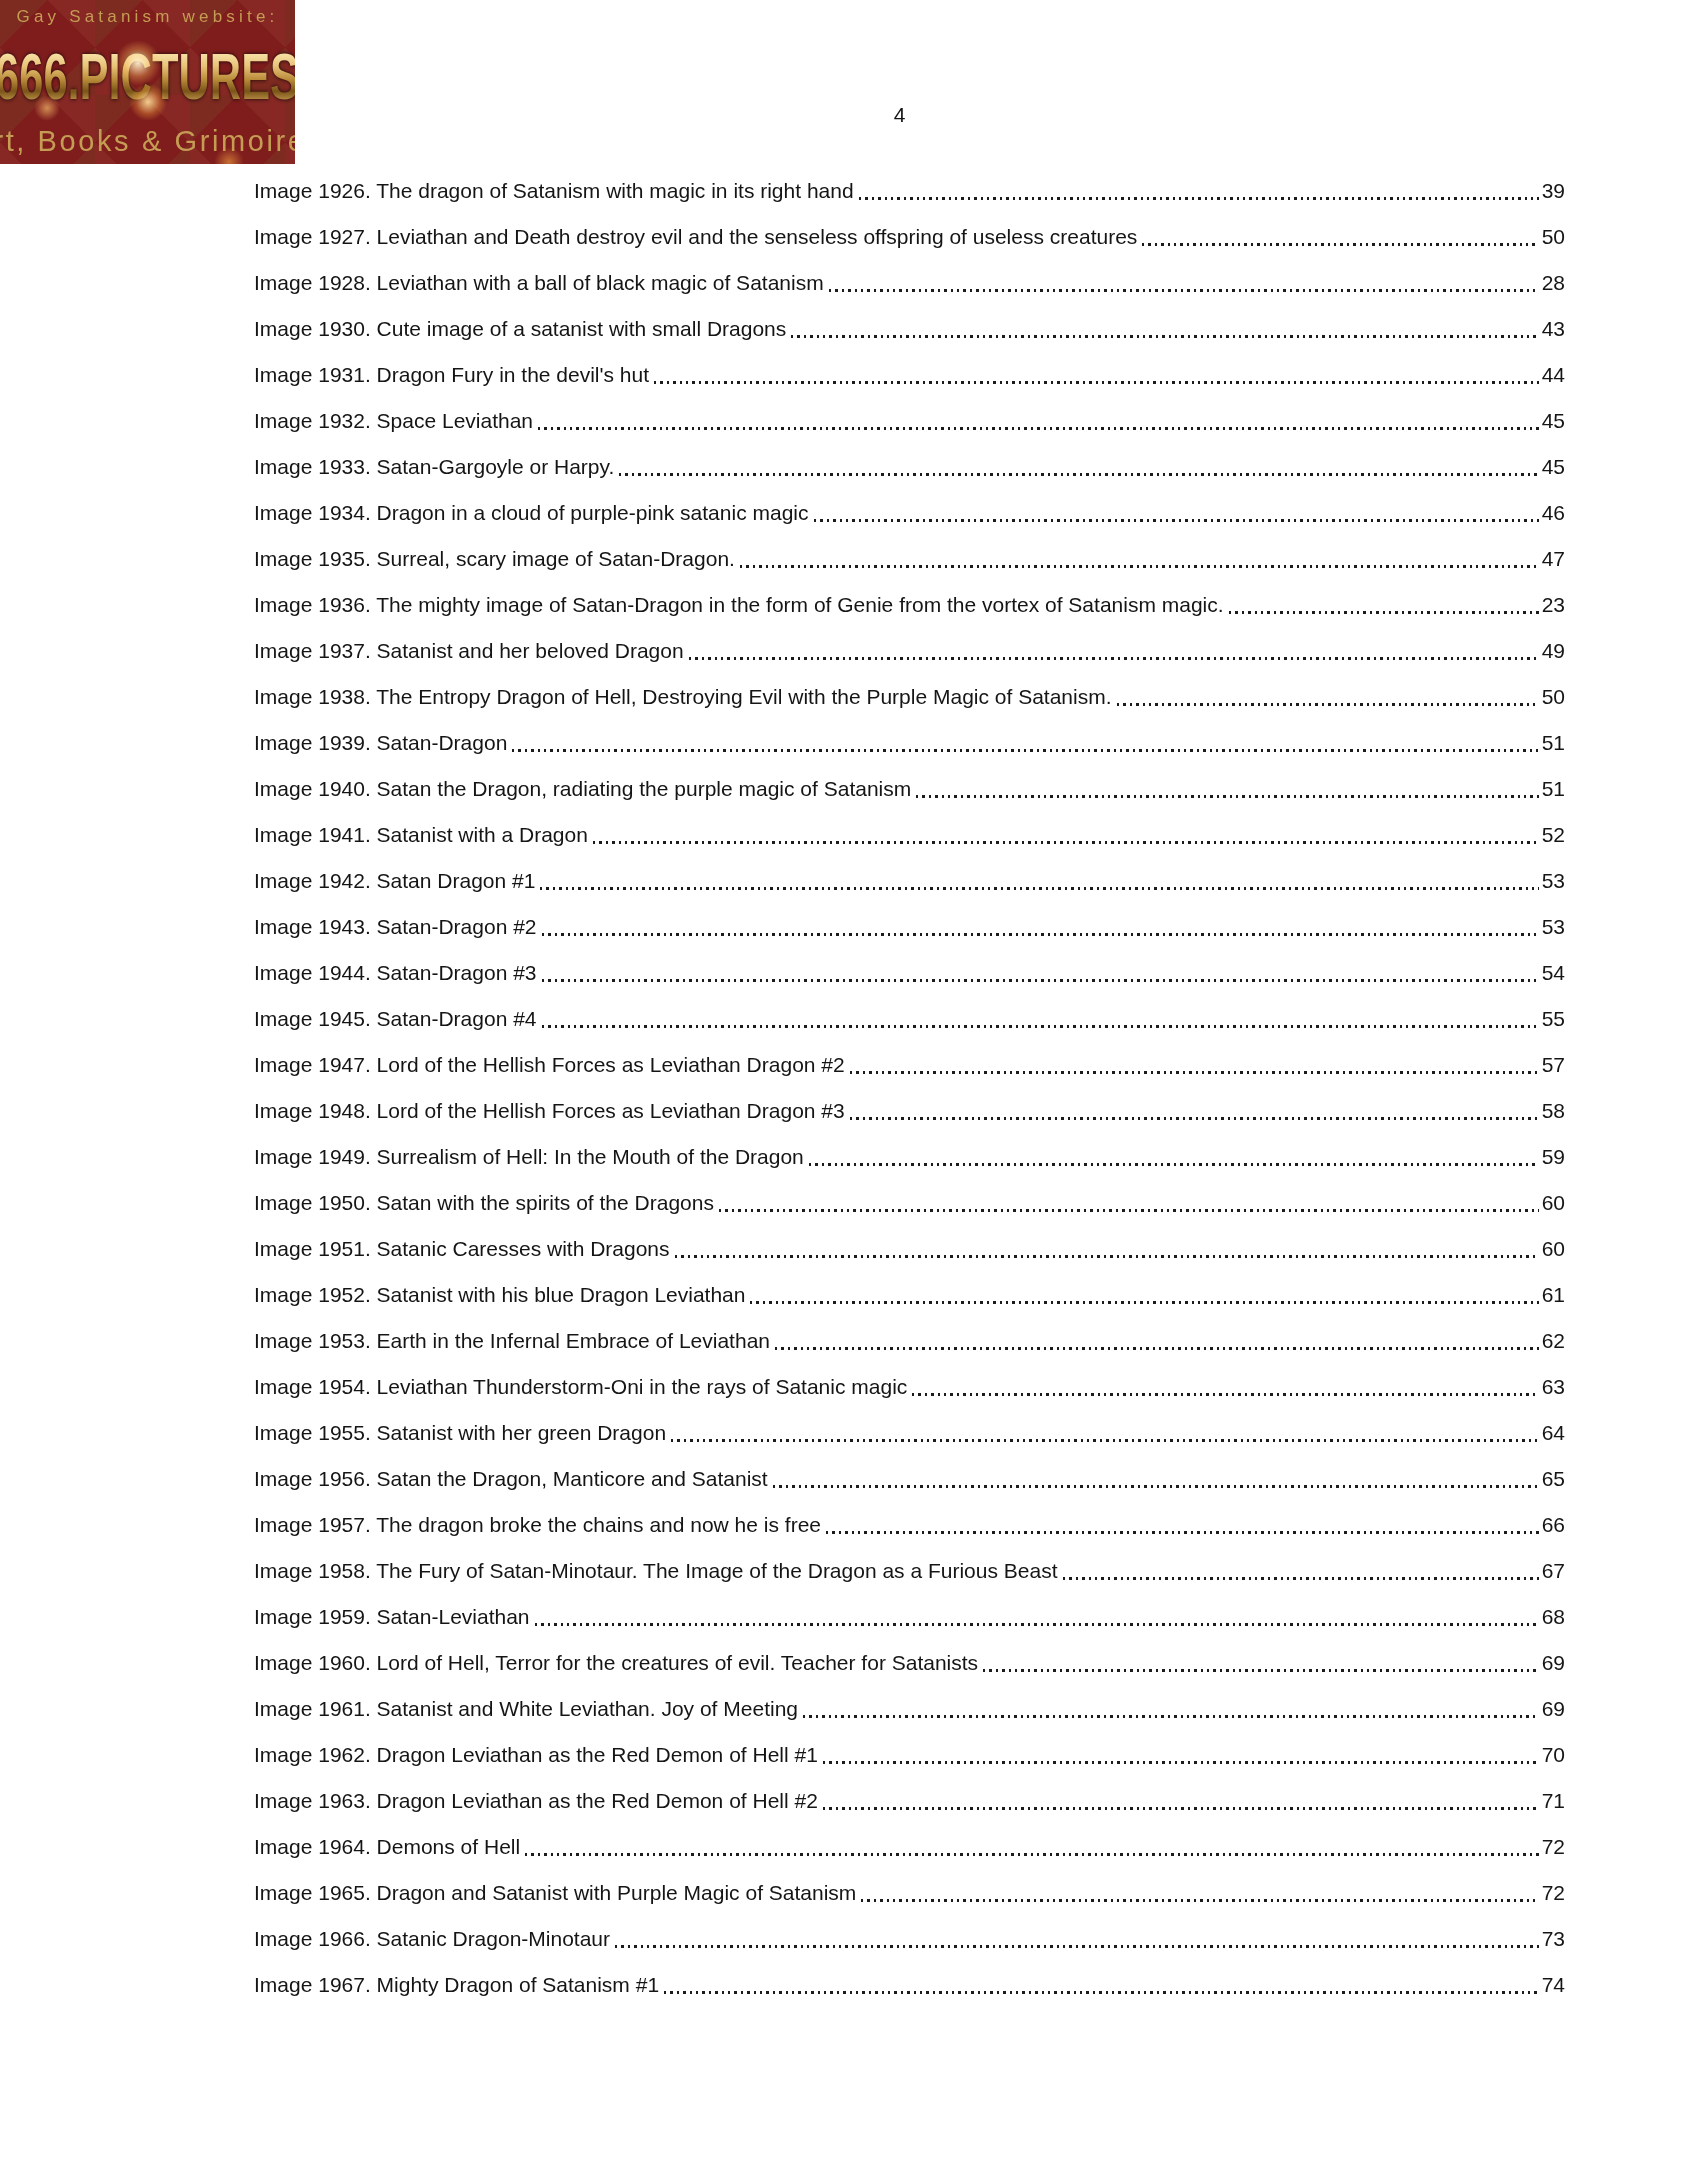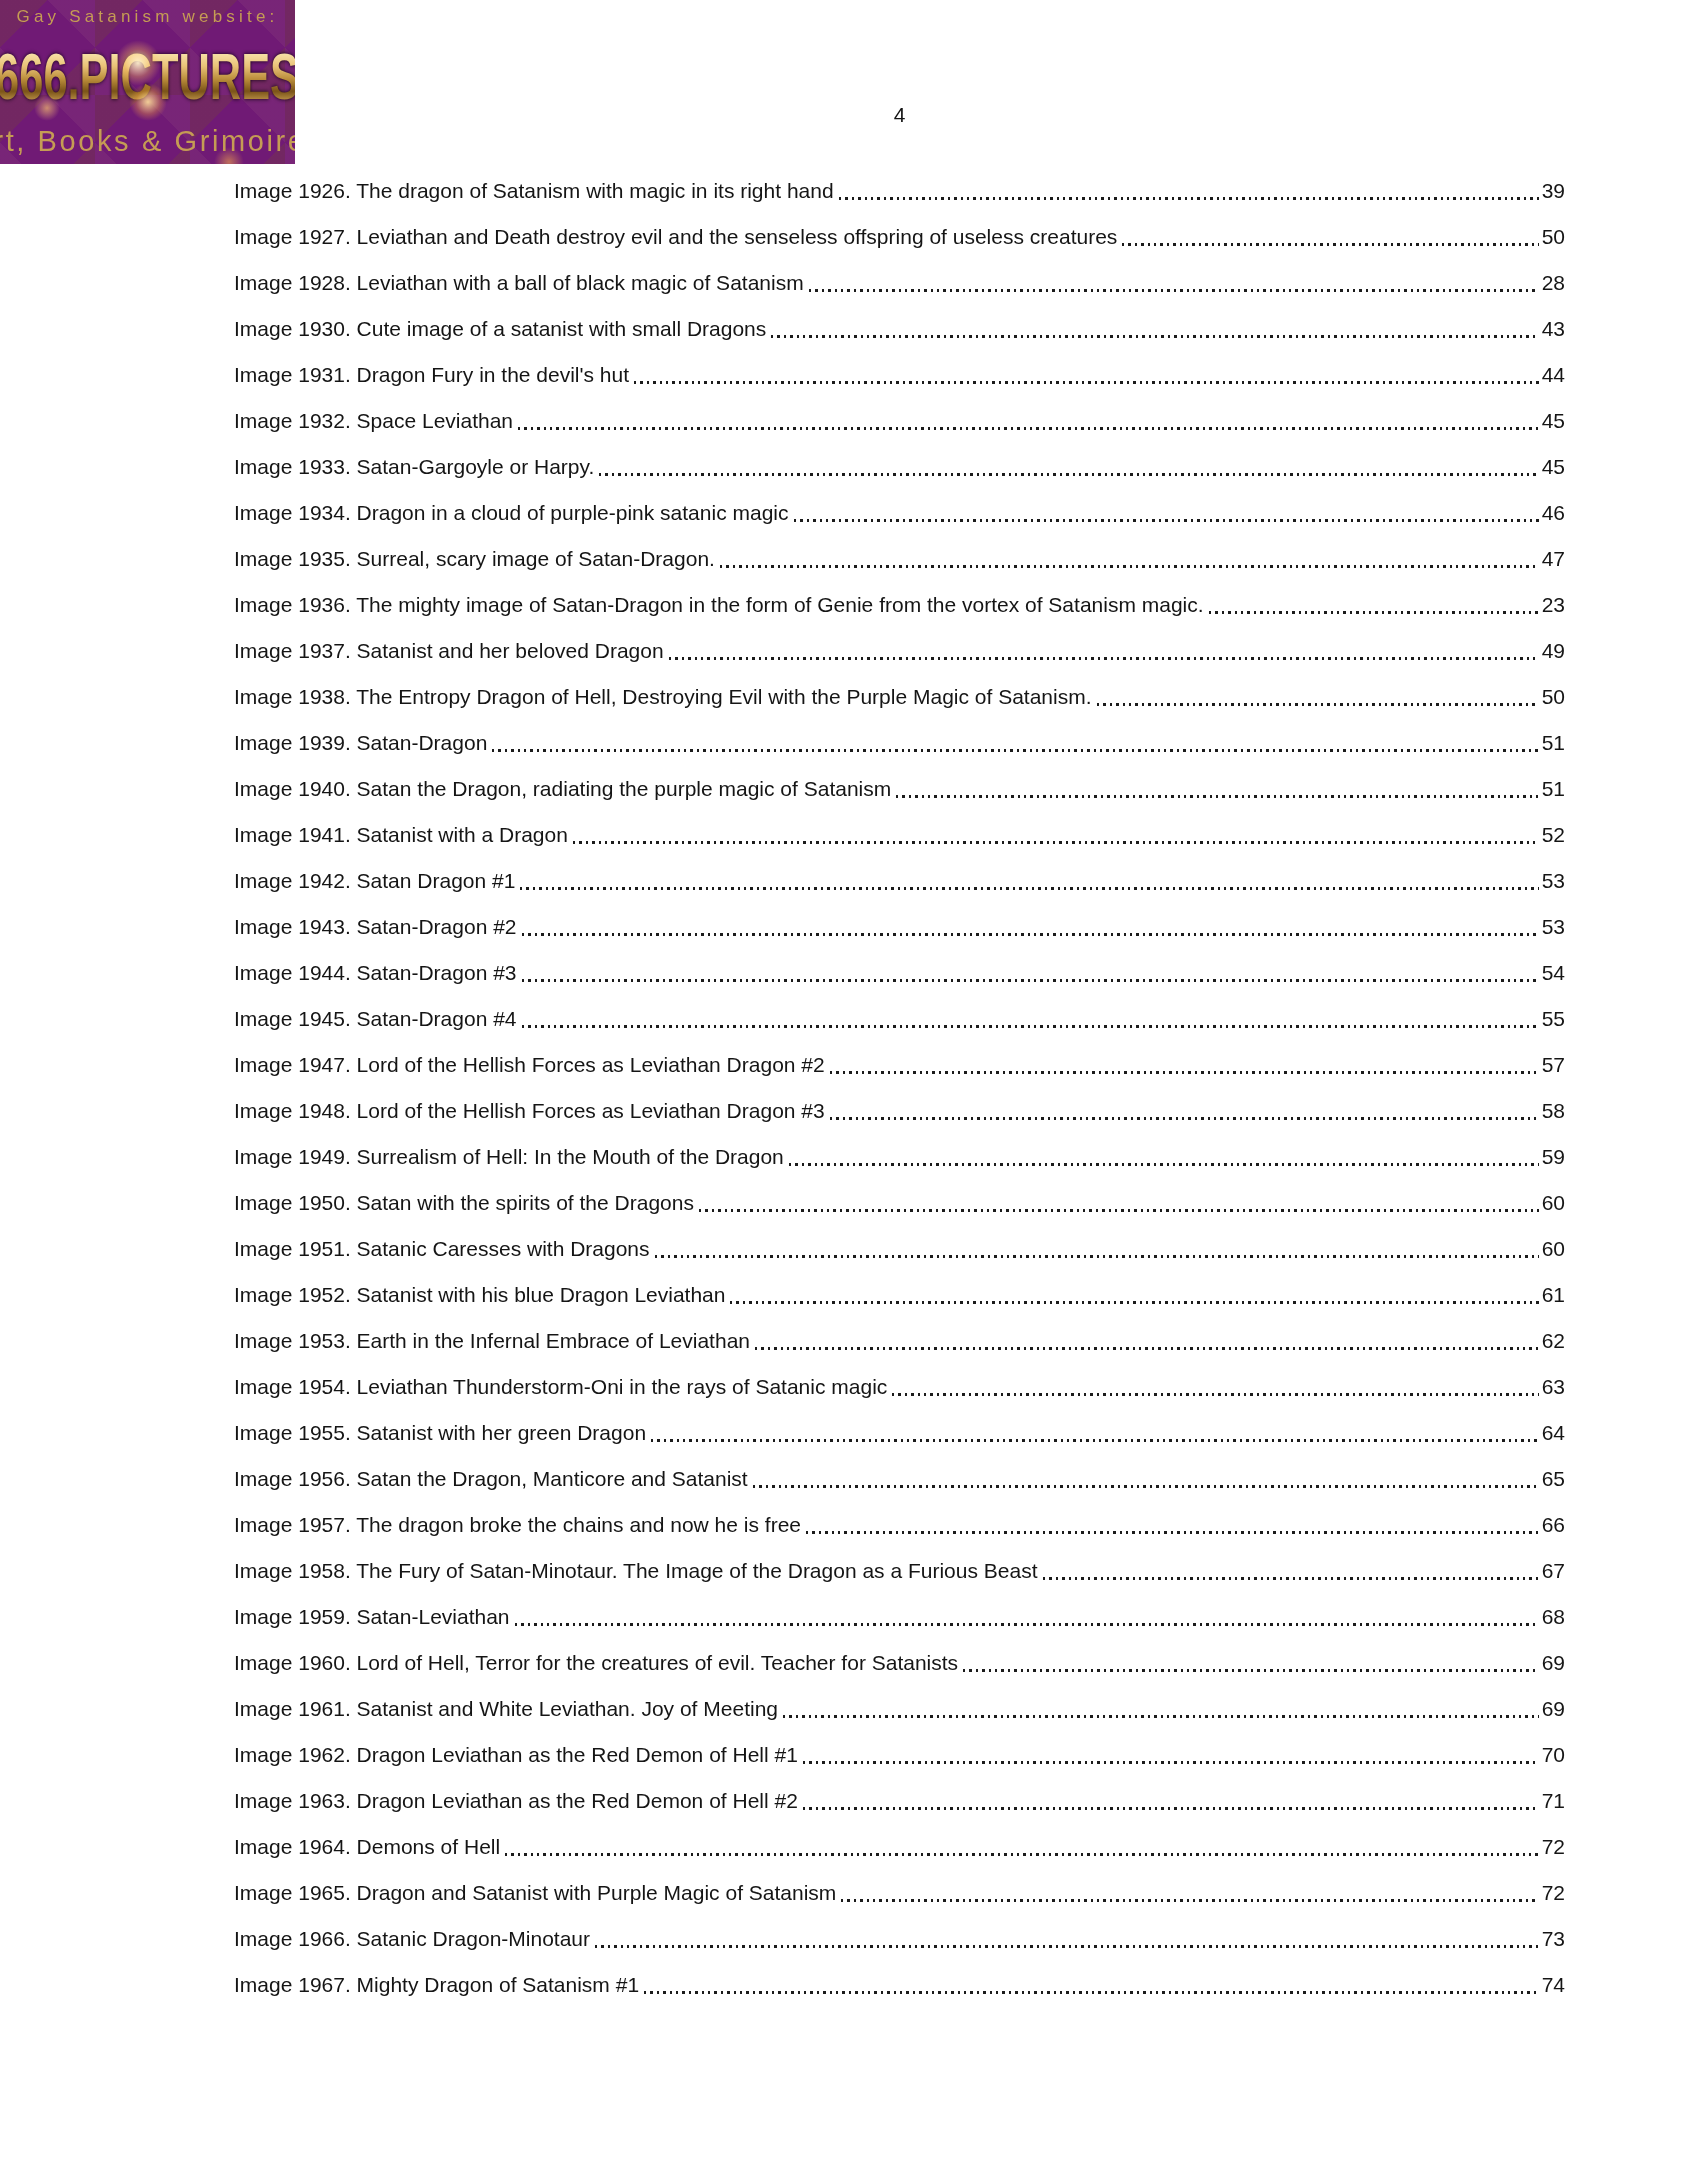--- a/index.html
+++ b/index.html
@@ -9,21 +9,21 @@
     position: relative;
     font-family: "Liberation Sans", sans-serif;
     overflow: hidden;
     color: #151515;
   }
 
   
   .logo {
     position: absolute; left: 0; top: 0;
     width: 295px; height: 164px;
-    background-color: #701a75;
+    background-color: #7f1d1d;
     box-sizing: border-box;
     display: flex; flex-direction: column;
     justify-content: space-between; align-items: center;
     padding: 7px 4px 6px 4px;
     overflow: hidden;
     text-decoration: none;
     cursor: pointer;
   }
   .logo::before {
     content: ""; position: absolute; inset: 0;
@@ -80,20 +80,21 @@
   }
 
   
   .toc {
     position: absolute; left: 234px; top: 168px; width: 1331px;
   }
   .toc-row {
     display: flex; align-items: center;
     height: 46px;
     font-size: 21px;
+    margin-left: 20px;
   }
   .toc-title { white-space: nowrap; flex: 0 0 auto; }
   .toc-leader {
     flex: 1 1 auto;
     height: 2.4px;
     align-self: flex-end;
     margin: 0 3px 14.4px 5px;
     background-image: repeating-linear-gradient(to right,
       #1b1b1b 0, #1b1b1b 2.4px, transparent 2.4px, transparent 6.4px);
   }

